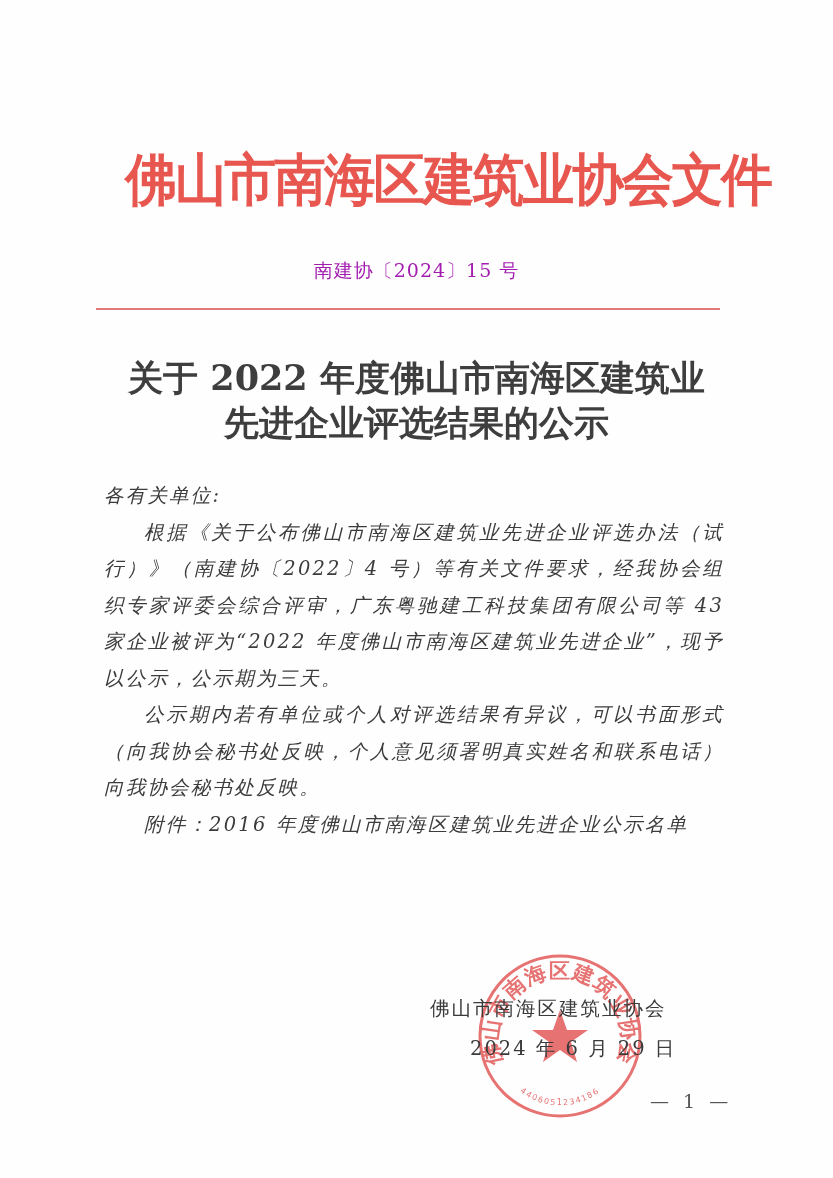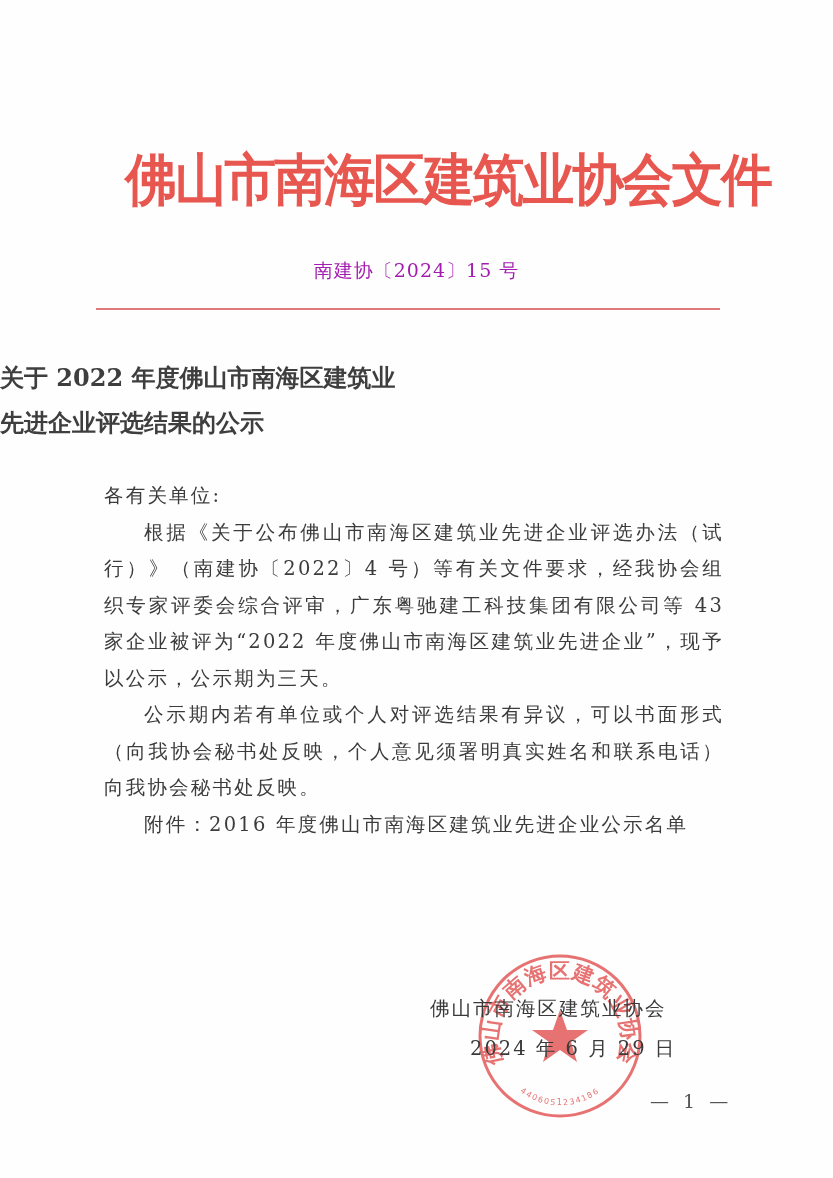--- a/index.html
+++ b/index.html
@@ -37,34 +37,36 @@
     }
     .red-rule {
       position: absolute;
       left: 96px; top: 308px;
       width: 624px; height: 2px;
       background: #e07a7a;
     }
     .main-title {
       position: absolute;
       left: 0; top: 355px; width: 833px;
+      text-align: center;
       font-family: "DejaVu Serif", "Liberation Serif", serif;
       font-weight: bold;
-      font-size: 24px;
+      font-size: 35px;
       line-height: 45px;
       color: #3e3e3e;
     }
     .body-text {
       position: absolute;
       left: 104px; top: 478px; width: 620px;
       font-size: 19.5px;
       line-height: 36.5px;
       color: #3c3c3c;
       letter-spacing: 2.2px;
       text-align: justify;
+      font-style: italic;
     }
     .body-text p { margin: 0; }
     .indent { text-indent: 40px; }
     .signature {
       position: absolute;
       left: 430px; top: 995px;
       font-size: 19.5px;
       letter-spacing: 2px;
       color: #3a3a3a;
       z-index: 3;

